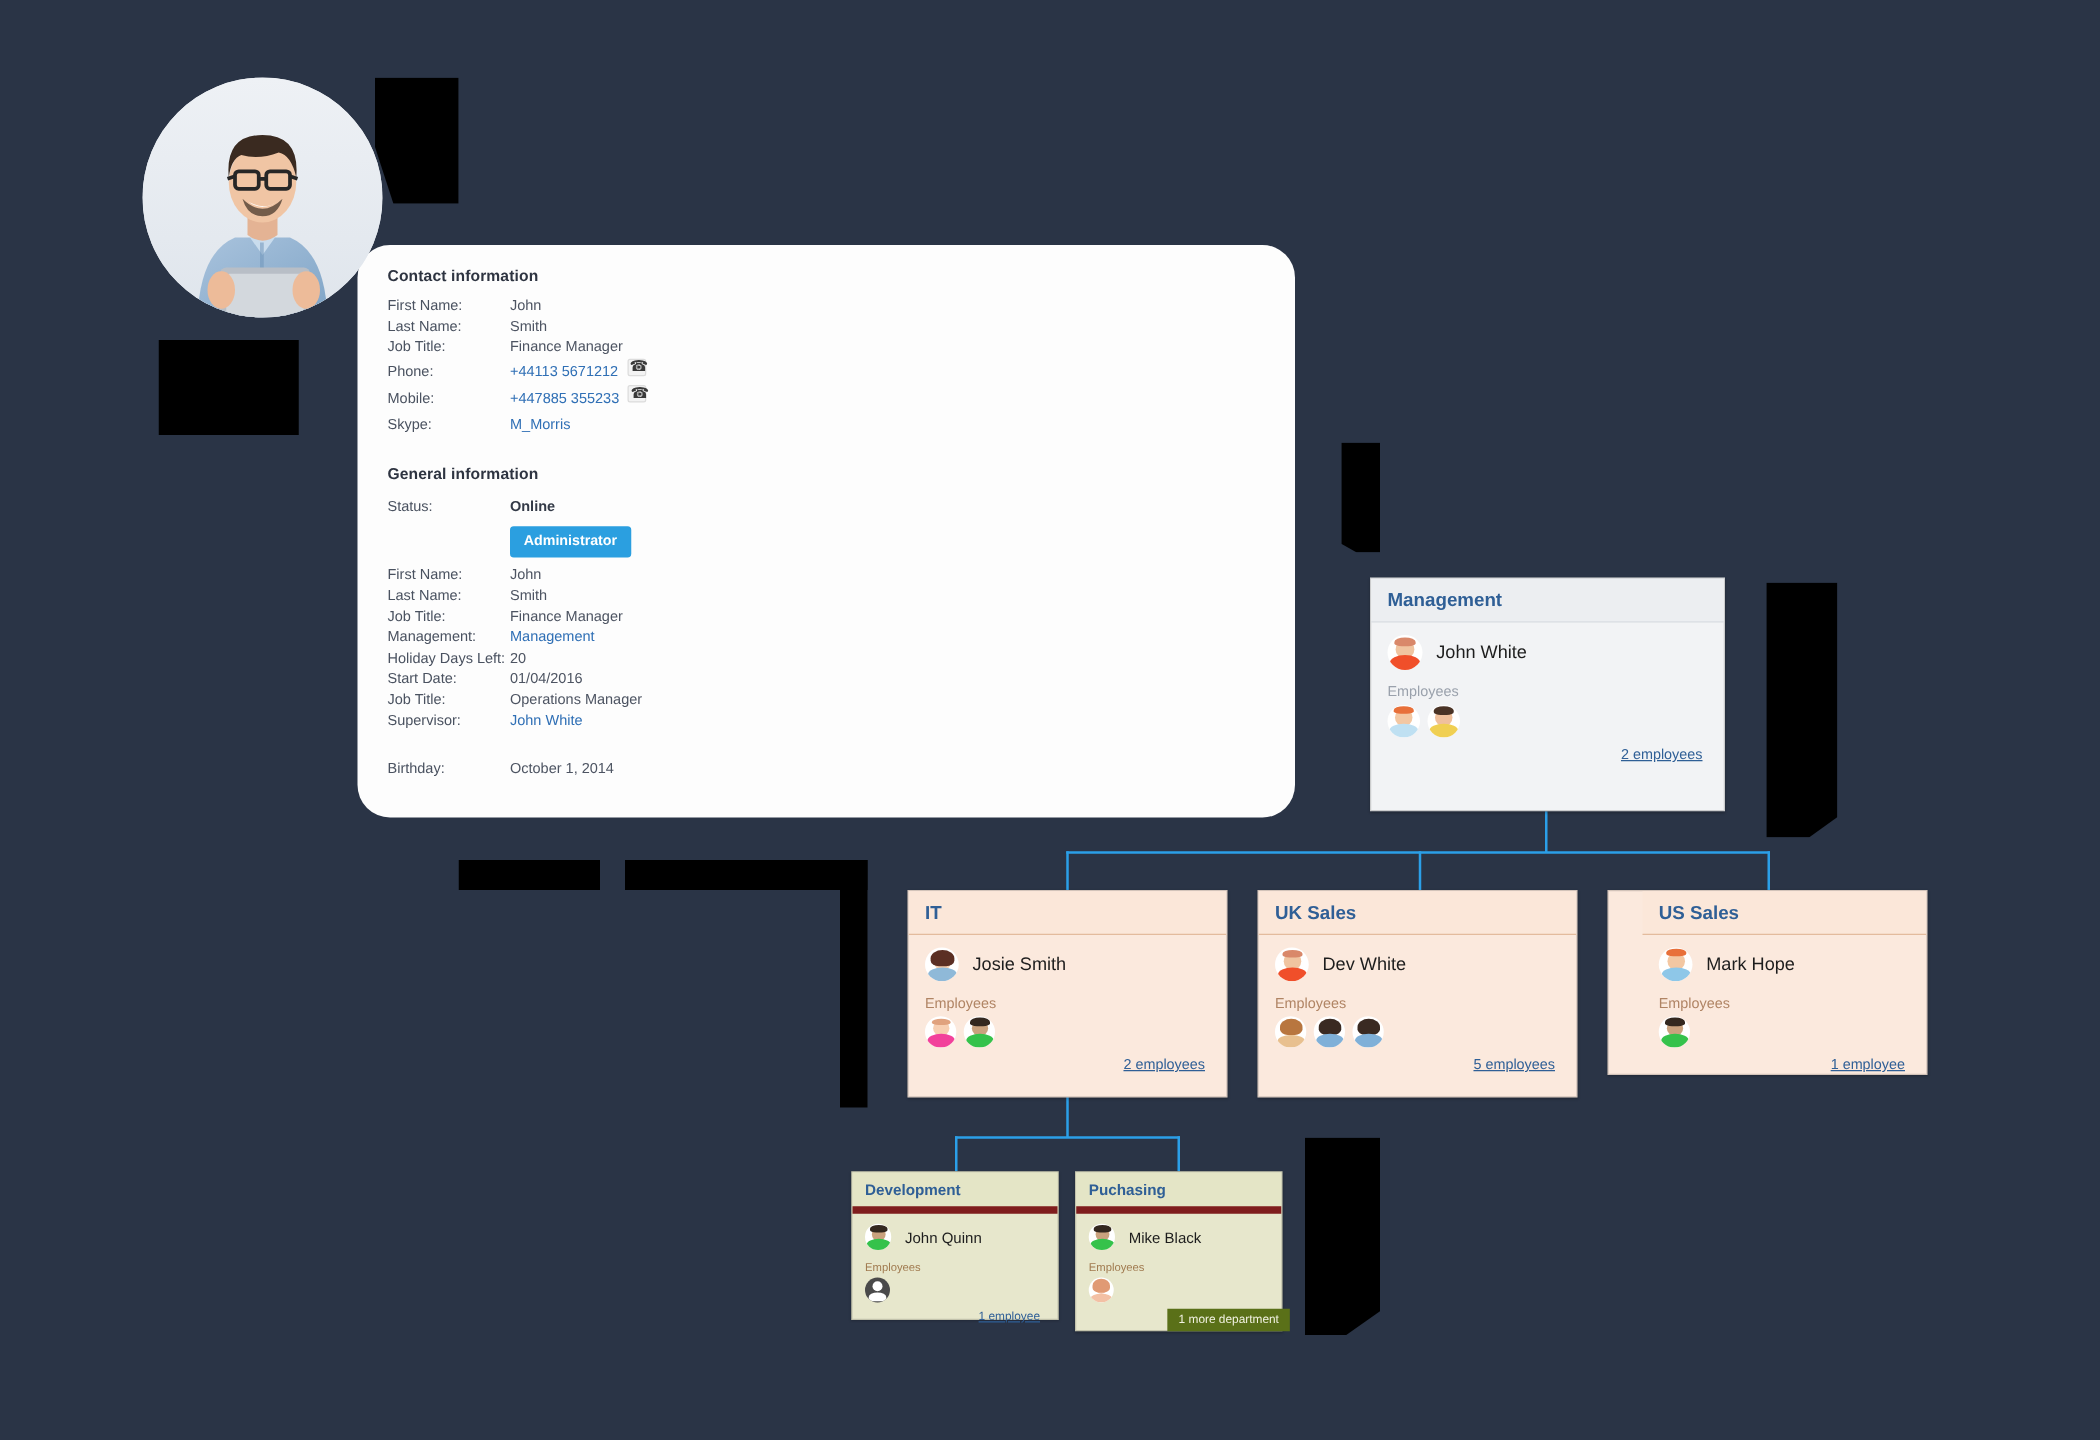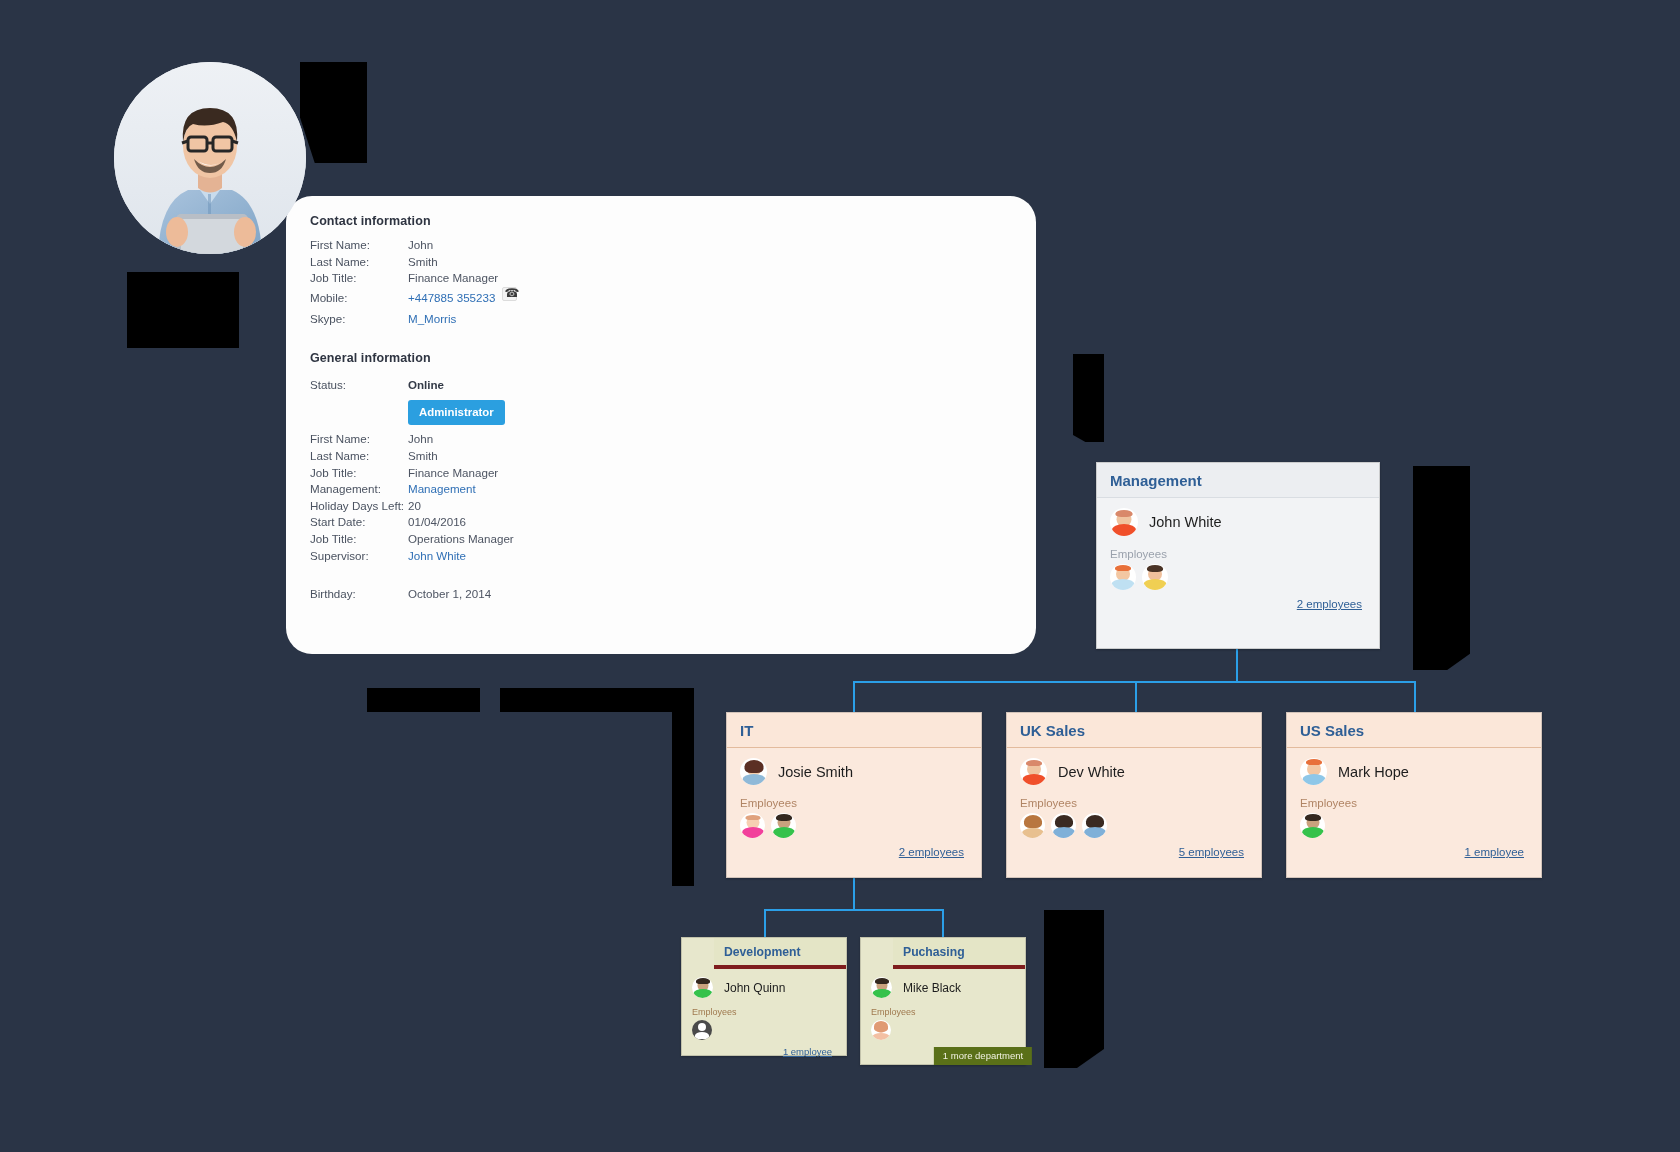--- a/index.html
+++ b/index.html
@@ -86,21 +86,21 @@
   
   .pal-grey { background: #f2f3f5; }
   .pal-grey .hdr { background: #eceef1; border-bottom: 1px solid #d9dde2; }
   .pal-grey .emp-label { color: #9aa1ac; }
 
   .pal-peach { background: #fbe9dd; }
   .pal-peach .hdr { background: #fbe7d9; border-bottom: 1px solid #e3bb9d; }
   .pal-peach .emp-label { color: #b08464; }
 
   .pal-olive { background: #e7e7cc; }
-  .pal-olive .hdr { background: #e4e5c6; border-bottom: 4px solid #7f1d1d; margin-left: 32px; }
+  .pal-olive .hdr { background: #e4e5c6; border-bottom: 6px solid #7f1d1d; }
   .pal-olive .emp-label { color: #a07a4f; }
 
   .more-dept {
     position: absolute; left: 50%; transform: translateX(-50%);
     bottom: -1px; background: #5a7018; color: #f2f2e2;
     font-size: 9.5px; padding: 3px 9px 4px; white-space: nowrap; margin-left: 40px;
   }
 
   
   .pv { position: relative; border-radius: 50%; overflow: hidden; flex: none; }
@@ -173,20 +173,25 @@
       </div>
       <div class="row">
         <span class="k">Last Name:</span>
         <span class="v">Smith</span>
       </div>
       <div class="row">
         <span class="k">Job Title:</span>
         <span class="v">Finance Manager</span>
       </div>
       <div class="row tall">
+        <span class="k">Phone:</span>
+        <span class="v link">+44113 5671212</span>
+        <span class="phone-ic"></span>
+      </div>
+      <div class="row tall">
         <span class="k">Mobile:</span>
         <span class="v link">+447885 355233</span>
         <span class="phone-ic"></span>
       </div>
       <div class="row tall">
         <span class="k">Skype:</span>
         <span class="v link">M_Morris</span>
       </div>
 
       <div class="sec-gap"></div>
@@ -339,21 +344,21 @@
         <span class="pv" style="width:25px;height:25px;background:#fff;">
           <span class="head" style="width:13px;height:13px;top:3px;background:#f5cba5;"></span>
           <span class="hair" style="width:18px;height:13px;top:2px;background:#3a2a22;"></span>
           <span class="body" style="width:22px;height:11px;bottom:0;background:#7fb0d8;"></span>
         </span>
       </div>
       <div class="count">5 employees</div>
     </div>
   </div>
 
-  <div class="node pal-peach" style="left:1286px; top:712px; width:256px; height:166px;">
+  <div class="node pal-peach" style="left:1286px; top:712px; width:256px; height:148px;padding-left:27px;">
     <div class="hdr">US Sales</div>
     <div class="bdy">
       <div class="boss">
         <span class="pv" style="width:27px;height:27px;background:#fff;">
           <span class="head" style="width:14px;height:14px;top:4px;background:#f3c7a2;"></span>
           <span class="hair" style="width:16px;height:6px;top:1px;background:#e8703a;"></span>
           <span class="body" style="width:23px;height:11px;bottom:0;background:#8ec7e8;"></span>
         </span>
         <span class="boss-name">Mark Hope</span>
       </div>

